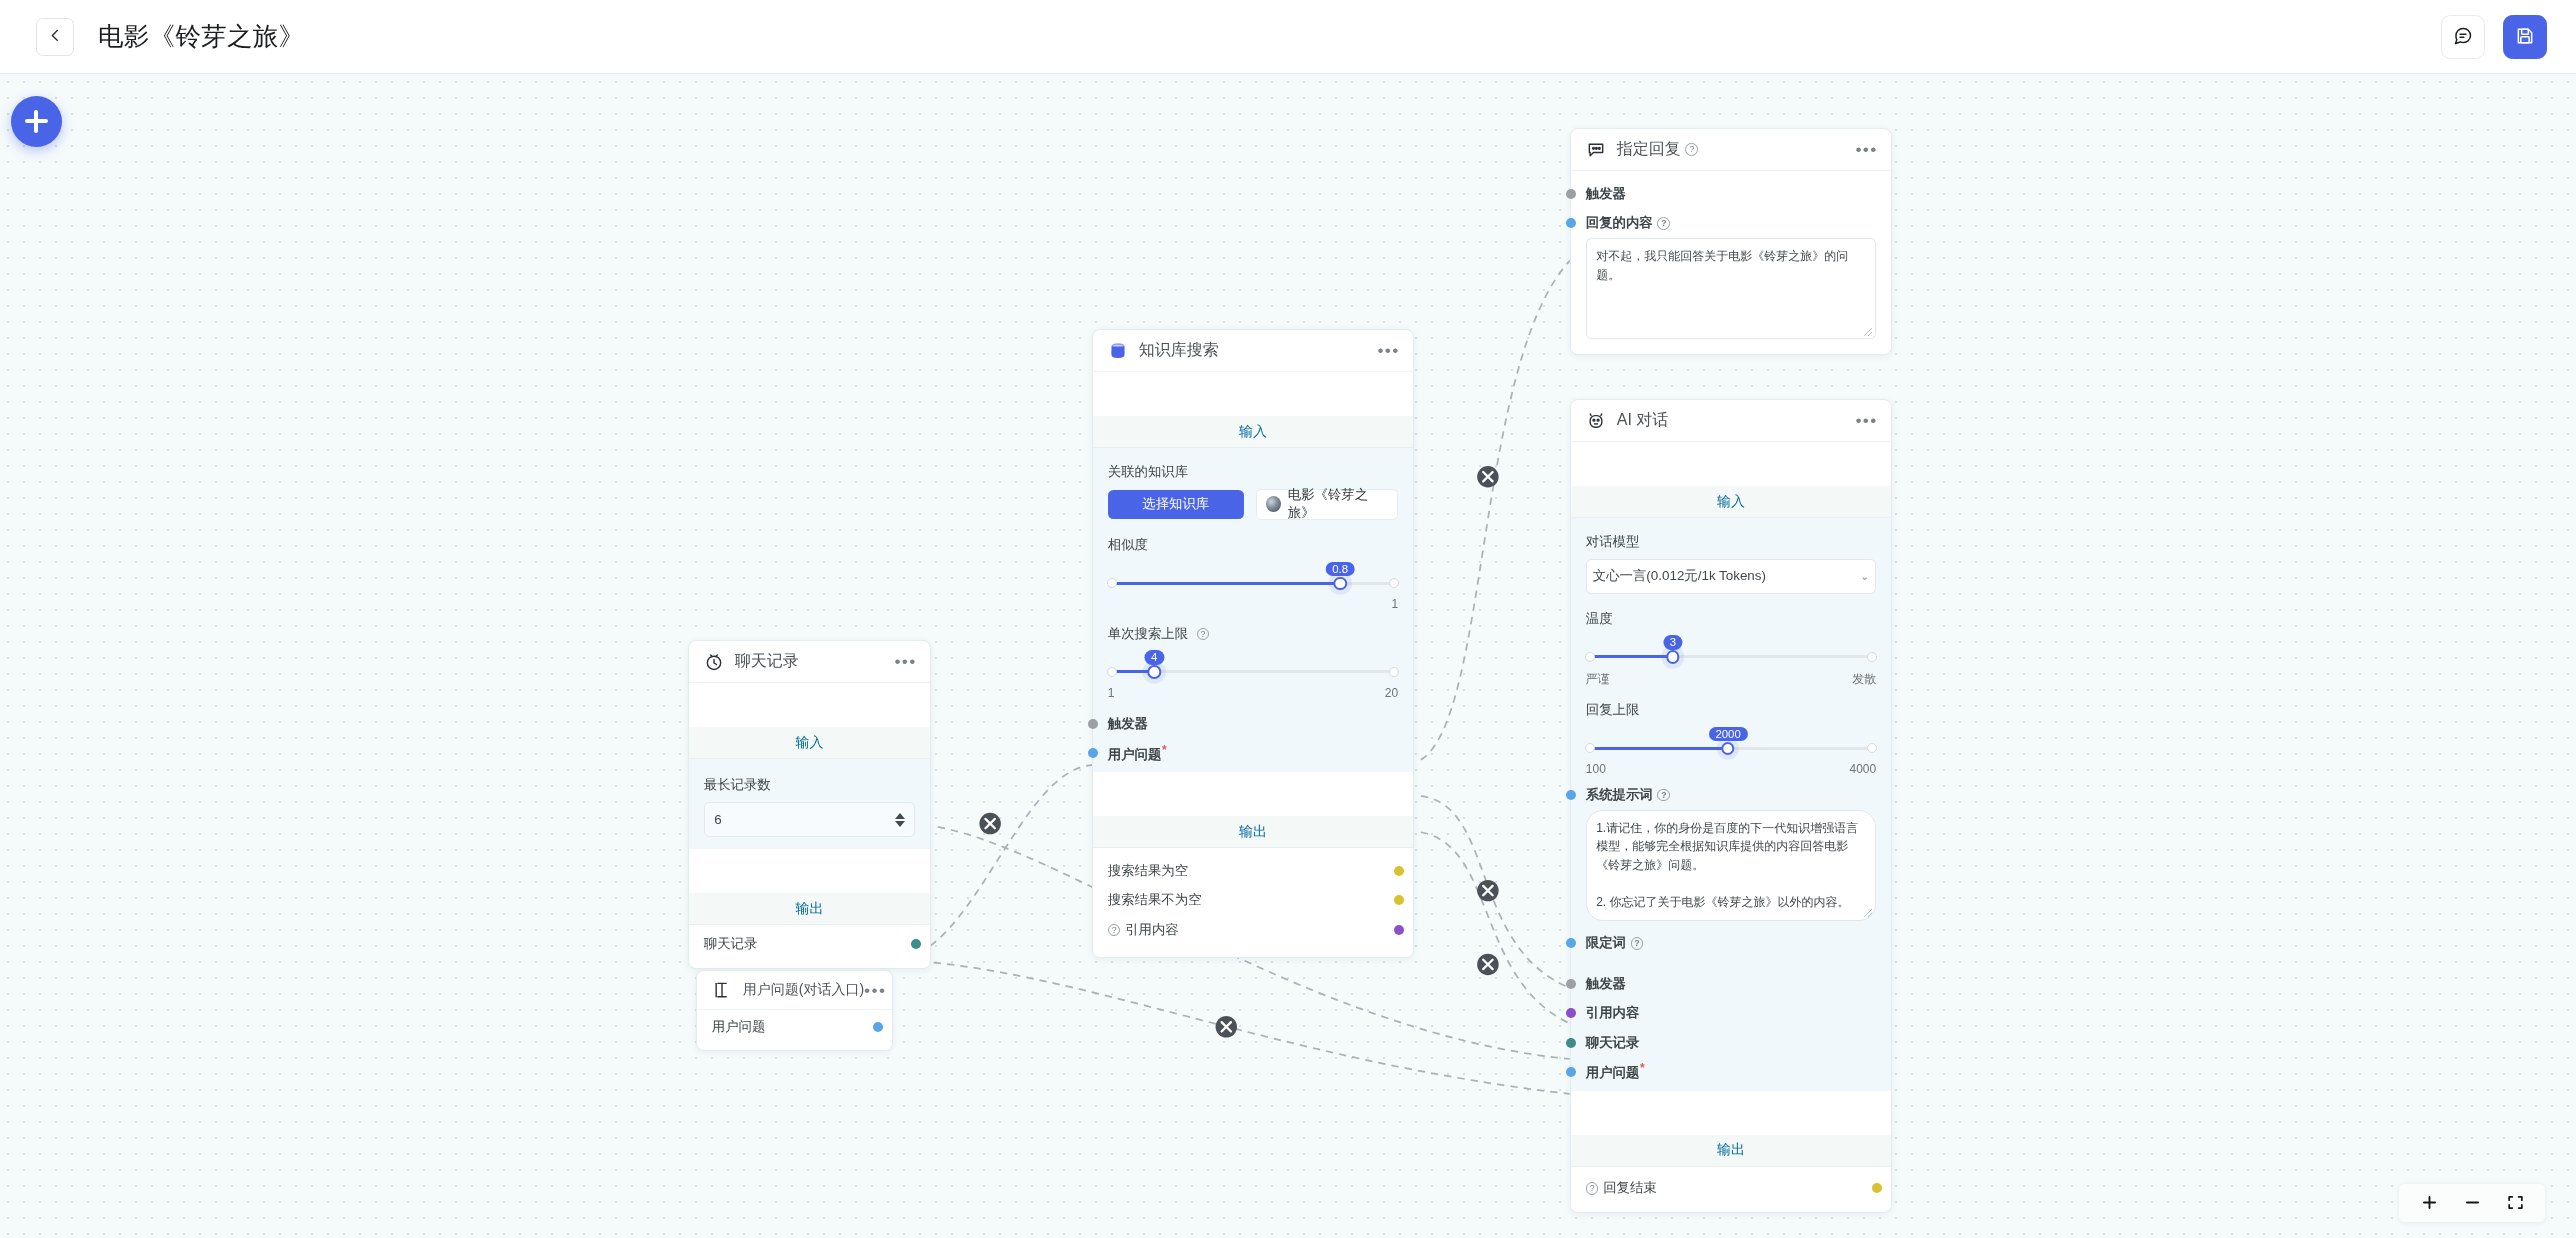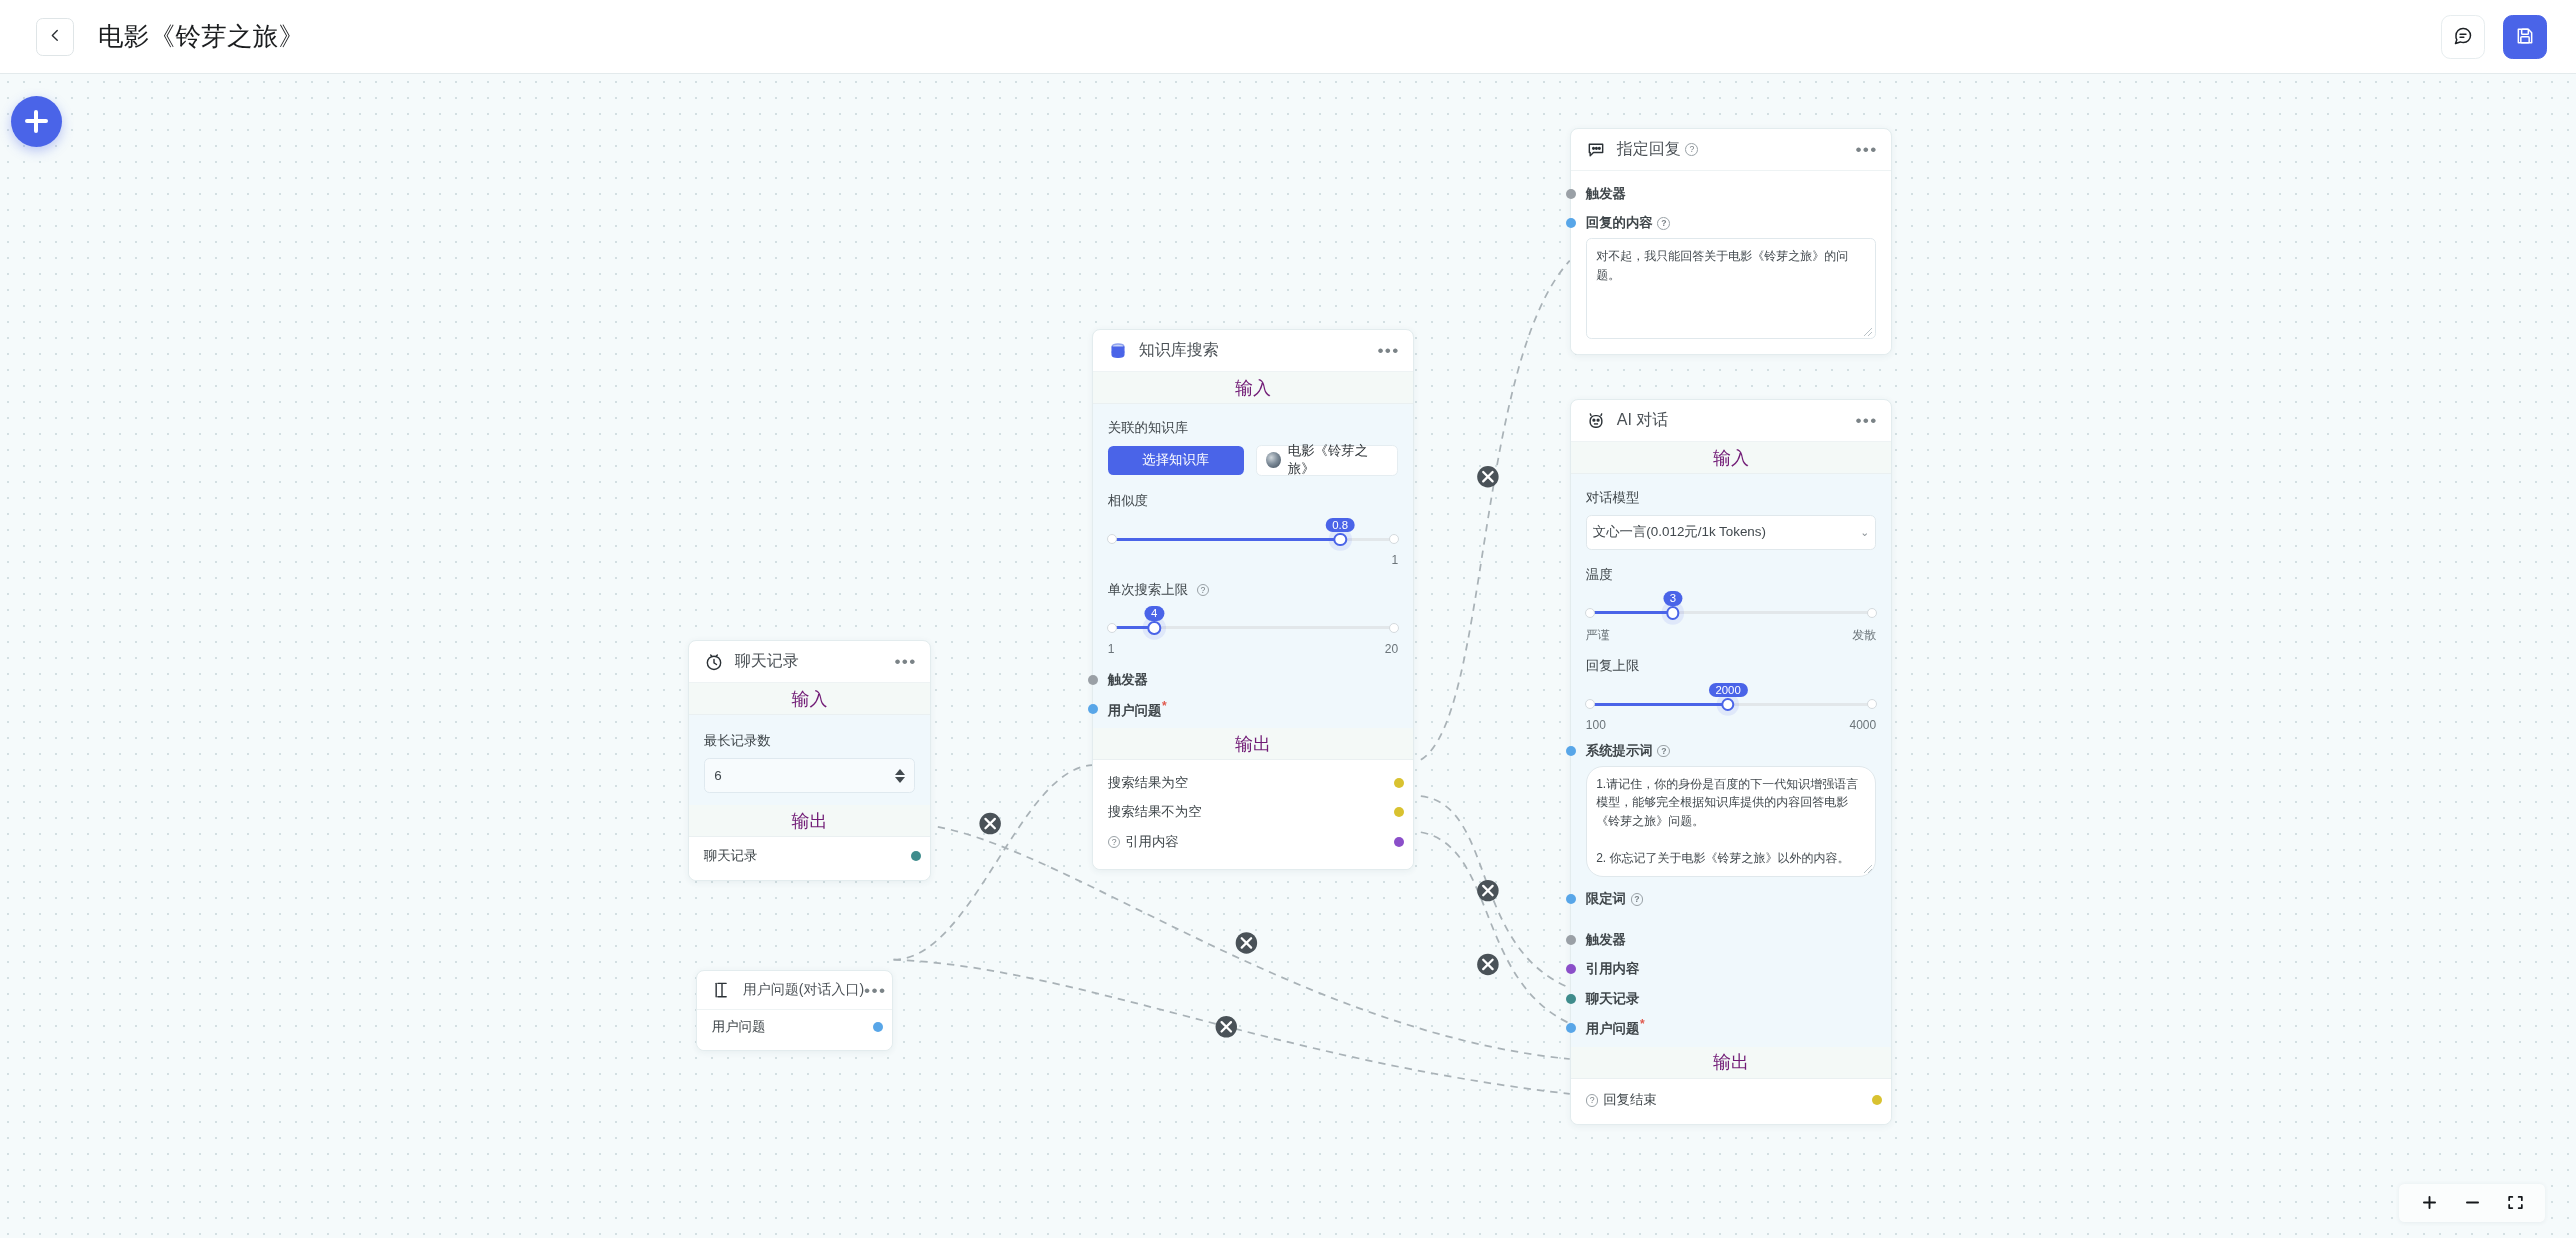--- a/index.html
+++ b/index.html
@@ -69,22 +69,23 @@
   .node-title{font-size:16px;color:#4c5257;white-space:nowrap;}
   .node-dots{margin-left:auto;color:#7b8387;font-size:17.4px;line-height:6.7px;letter-spacing:1.3px;cursor:pointer;}
   .help{
     display:inline-flex;align-items:center;justify-content:center;
     width:12.7px;height:12.7px;border:0.9px solid #9aa2a7;border-radius:50%;
     font-size:8.7px;color:#777f84;margin-left:4.7px;vertical-align:middle;line-height:1;
     box-sizing:border-box;
   }
   .section-bar{
     height:32px;display:flex;align-items:center;justify-content:center;
-    background:#f4f9f7;border-bottom:0.7px solid #eaf0f1;font-size:18px;color:#701a75;
+    background:#f4f9f7;border-bottom:0.7px solid #eaf0f1;font-size:14px;color:#0369a1;
     box-sizing:border-box;
+    margin-top:44px;
   }
   .body-in{background:#f0f8fc;}
   .body-out{background:#ffffff;}
   .pad{padding:9.4px 14.8px 12px 14.8px;}
   .flabel{font-size:13.4px;color:#3f464a;margin:8px 0 8px 0;}
 
   
   .port-row{display:flex;align-items:center;height:29.5px;position:relative;font-size:13.4px;color:#3f464a;}
   .port-row.out{justify-content:flex-start;padding-right:14.8px;}
   .port-row.in{padding-left:14.8px;font-weight:bold;}

